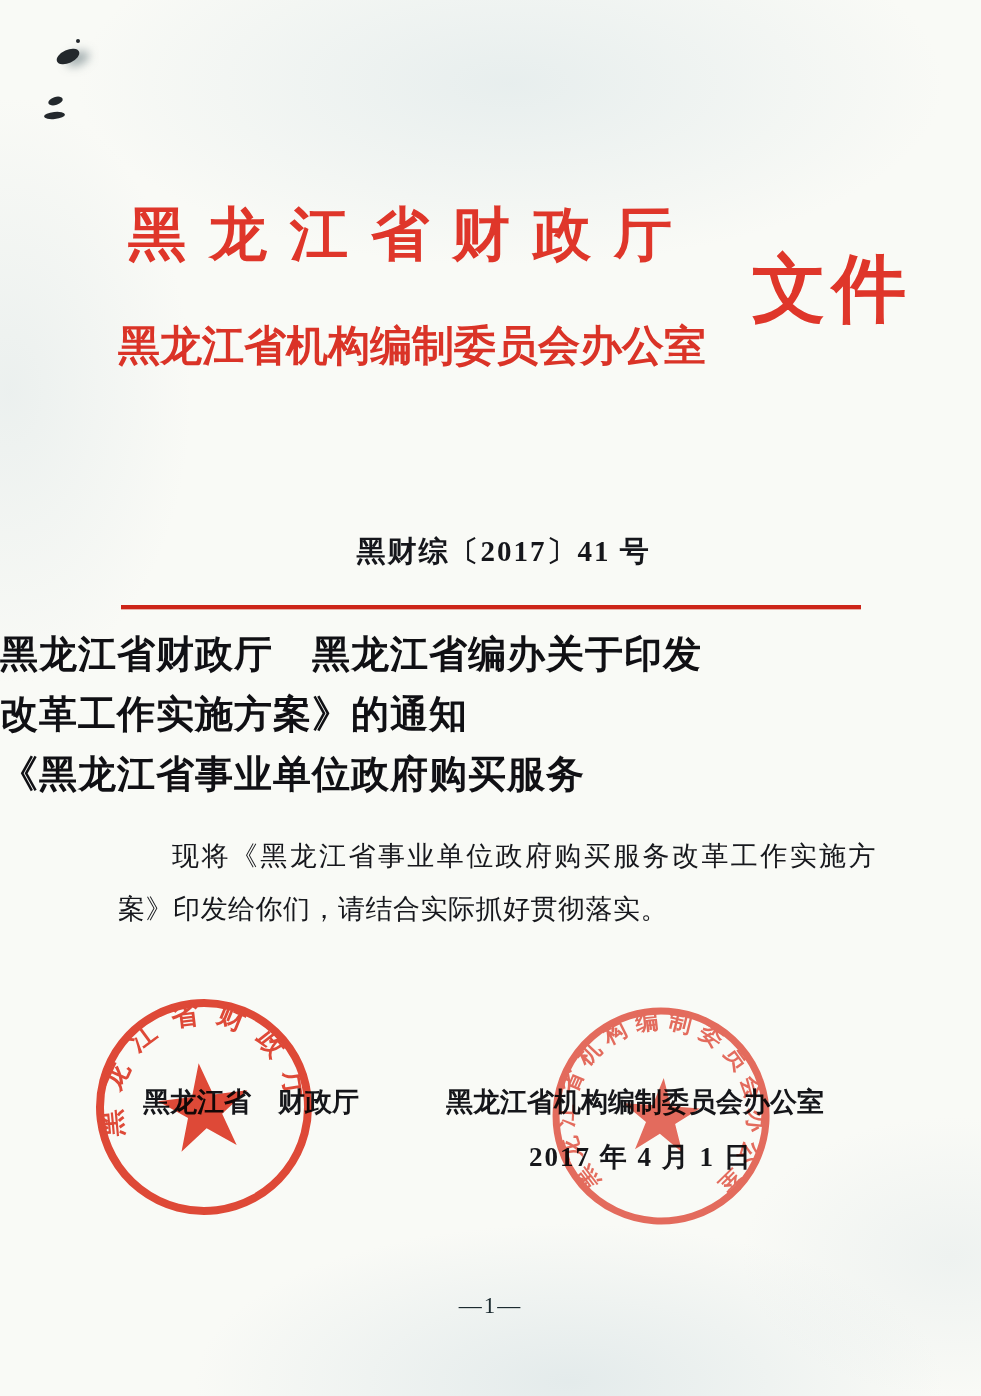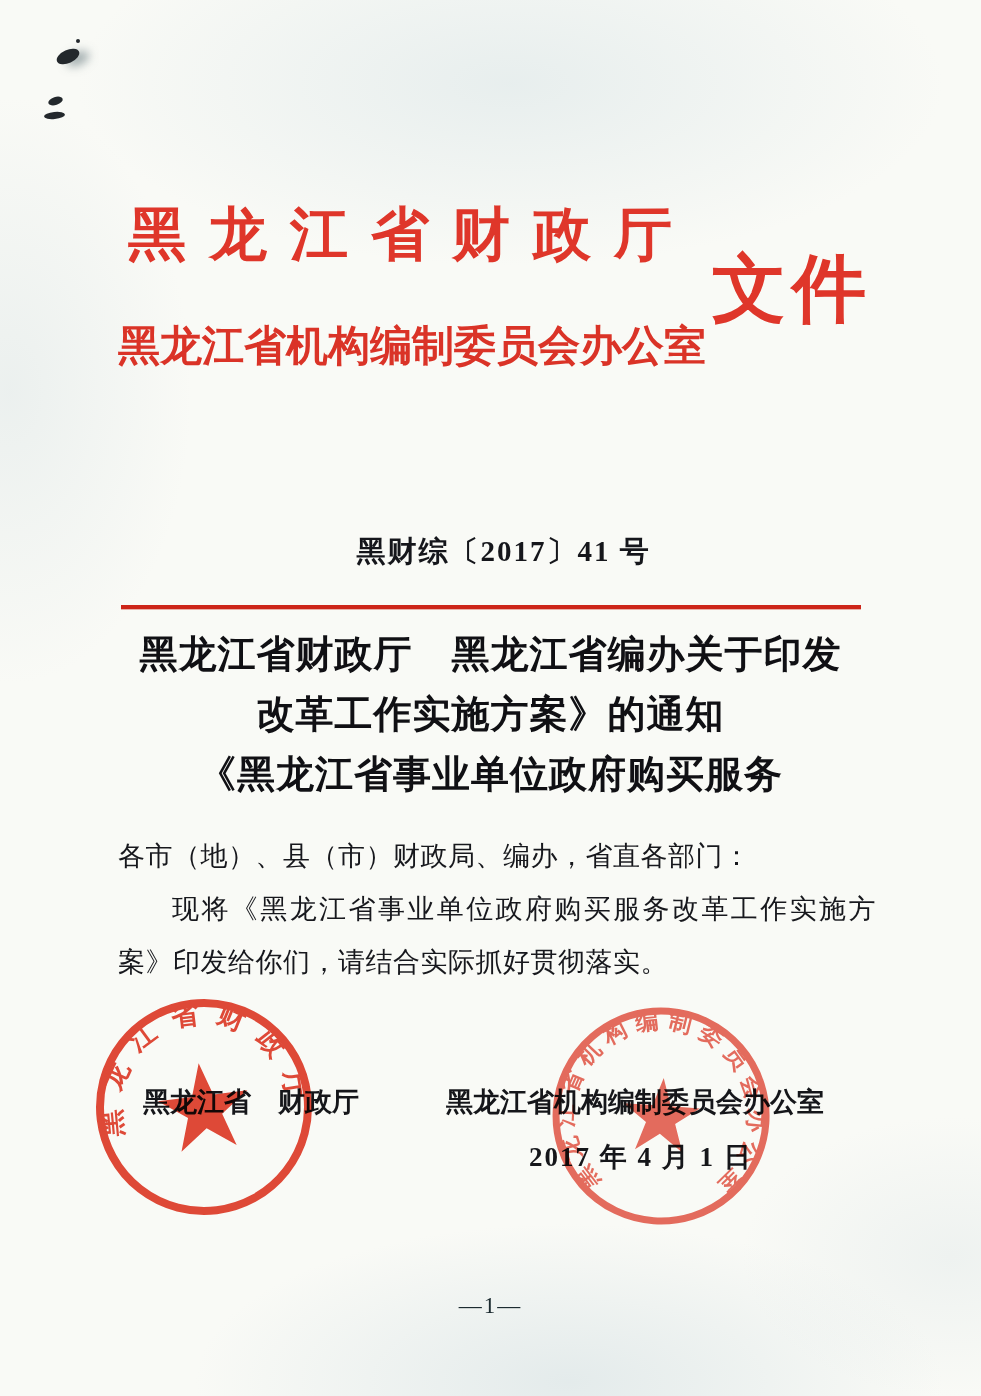--- a/index.html
+++ b/index.html
@@ -29,21 +29,21 @@
   .smudge.s3 { left: 44px; top: 112px; width: 21px; height: 7px; transform: rotate(-6deg); }
   .smudge.s4 { left: 76px; top: 39px; width: 4px; height: 4px; }
 
   .hdr-org1 {
     position: absolute; left: 128px; top: 196px;
     font-size: 58px; font-weight: bold; color: #df362a;
     letter-spacing: 23px; white-space: nowrap;
     font-family: "Liberation Serif", "DejaVu Serif", serif;
   }
   .hdr-doctype {
-    position: absolute; left: 712px; top: 240px;
+    position: absolute; left: 752px; top: 240px;
     font-size: 74px; font-weight: bold; color: #df362a;
     letter-spacing: 6px; white-space: nowrap;
     font-family: "Liberation Serif", "DejaVu Serif", serif;
   }
   .hdr-org2 {
     position: absolute; left: 118px; top: 318px;
     font-size: 42px; font-weight: bold; color: #da3327;
     letter-spacing: 0px; white-space: nowrap;
     font-family: "Liberation Sans", "DejaVu Sans", sans-serif;
   }
@@ -57,21 +57,21 @@
 
   .red-rule {
     position: absolute; left: 121px; top: 605px;
     width: 740px; height: 4px;
     background: #cd2519;
     box-shadow: 0 1px 0 rgba(205,37,25,.35);
   }
 
   .title {
     position: absolute; left: 0; top: 624px; width: 100%;
-    text-align: center; font-weight: bold; color: #101014;
+    font-weight: bold; color: #101014;
     font-size: 38px; line-height: 60px; letter-spacing: 1px;
   }
 
   .body-text {
     position: absolute; left: 118px; top: 830px; width: 758px;
     font-size: 27px; line-height: 53px; color: #17181d;
     text-align: justify; letter-spacing: 0.5px;
   }
   .body-text .para { text-indent: 2em; }
 
@@ -110,21 +110,20 @@
 
   <div class="red-rule"></div>
 
   <div class="title">
     <div>黑龙江省财政厅　黑龙江省编办关于印发</div>
     <div>改革工作实施方案》的通知</div>
     <div>《黑龙江省事业单位政府购买服务</div>
   </div>
 
   <div class="body-text">
-    <div>各市（地）、县（市）财政局、编办，省直各部门：</div>
     <div class="para">现将《黑龙江省事业单位政府购买服务改革工作实施方案》印发给你们，请结合实际抓好贯彻落实。</div>
   </div>
 
   <div class="sig sig-left">黑龙江省　财政厅</div>
   <div class="sig sig-right">黑龙江省机构编制委员会办公室</div>
   <div class="sig sig-date">2017 年 4 月 1 日</div>
 
   <svg class="seal seal-left" width="228" height="228" viewBox="0 0 228 228">
     <circle cx="114" cy="114" r="104" fill="none" stroke="#e23a28" stroke-width="8"></circle>
     <polygon points="114,70 124.7,102.6 159,102.7 131.2,123 141.8,155.7 114,135.5 86.2,155.7 96.8,123 69,102.7 103.3,102.6" fill="#e23a28"></polygon>

